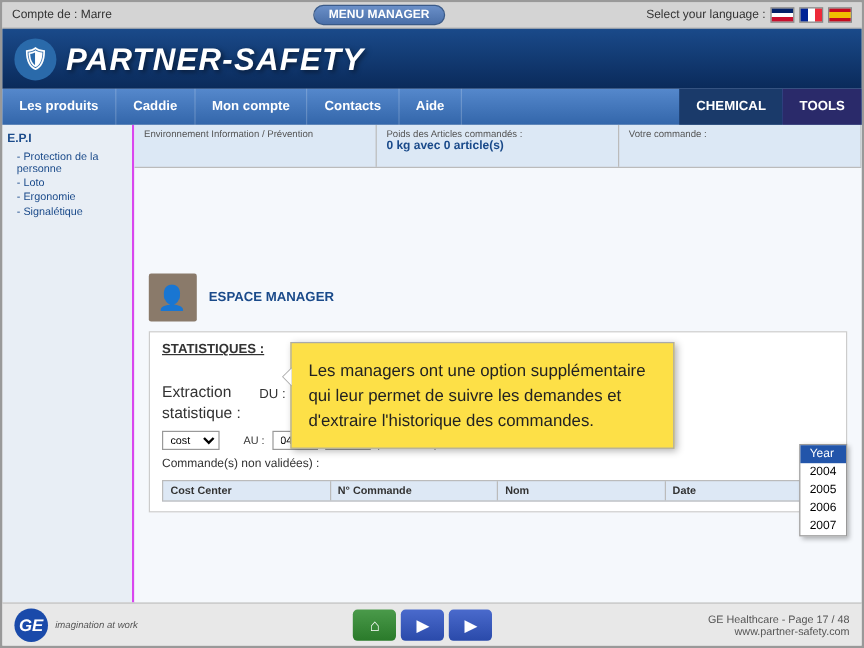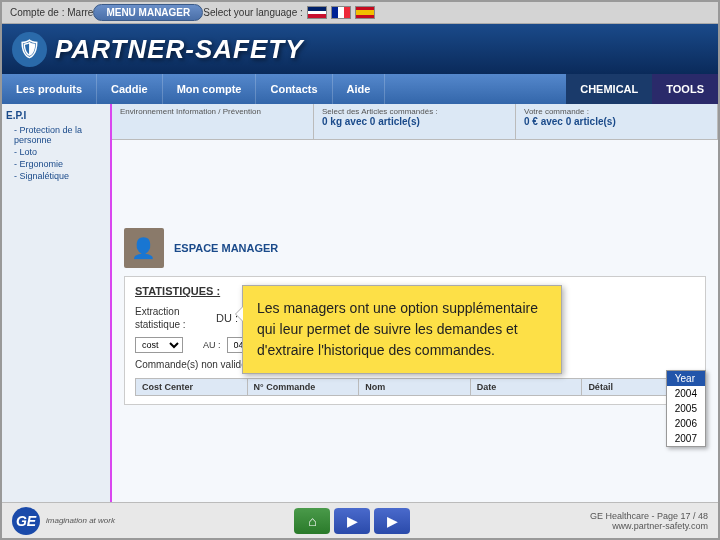--- a/index.html
+++ b/index.html
@@ -12,20 +12,21 @@
       border: 2px solid #999;
       display: flex;
       flex-direction: column;
     }
 
     
     .top-bar {
       background: #d4d4d4;
       display: flex;
       align-items: center;
+      justify-content: space-between;
       padding: 3px 8px;
       border-bottom: 1px solid #aaa;
       height: 22px;
     }
     .top-bar-left { font-size: 10px; color: #333; }
     .top-bar-center {
       background: linear-gradient(to bottom, #6a8fc8, #4a6fa8);
       color: white;
       font-size: 10px;
       font-weight: bold;
@@ -236,24 +237,25 @@
     }
 
     .form-row {
       display: flex;
       align-items: center;
       margin-bottom: 6px;
       gap: 6px;
     }
 
     .form-label {
-      font-size: 10px;
+      font-size: 13px;
       color: #333;
       width: 75px;
       line-height: 1.3;
+      margin-top: 14px;
     }
 
     .form-select {
       font-size: 9px;
       height: 16px;
       border: 1px solid #999;
       background: white;
       padding: 0 2px;
     }
 
@@ -428,26 +430,25 @@
       <div class="sidebar-item">Signalétique</div>
     </div>
 
     <div class="main-content">
 
       <div class="info-bars">
         <div class="info-bar-item">
           <span class="info-bar-label">Environnement Information / Prévention</span>
         </div>
         <div class="info-bar-item">
-          <span class="info-bar-label">Select des Articles commandés :</span>
+          <span class="info-bar-label">Poids des Articles commandés :</span>
           <span class="info-bar-value">0 kg avec 0 article(s)</span>
         </div>
         <div class="info-bar-item">
           <span class="info-bar-label">Votre commande :</span>
-          <span class="info-bar-value">0 € avec 0 article(s)</span>
         </div>
       </div>
 
       <div class="manager-section" style="position:relative; overflow:visible;">
 
         <div class="tooltip-overlay">
           <span>Les managers ont une option supplémentaire qui leur permet de suivre les demandes et d'extraire l'historique des commandes.</span>
         </div>
 
         <div class="manager-header">
@@ -499,21 +500,20 @@
 
           <div style="font-size:10px;color:#333;margin-top:4px;">
             <span>Commande(s) non va</span><span>lidées) :</span>
           </div>
 
           <div class="table-header">
             <div class="table-col">Cost Center</div>
             <div class="table-col">N° Commande</div>
             <div class="table-col">Nom</div>
             <div class="table-col">Date</div>
-            <div class="table-col">Détail</div>
           </div>
         </div>
       </div>
     </div>
   </div>
 
   <div class="bottom-bar">
     <div class="ge-logo">
       <div class="ge-circle">GE</div>
       <span class="ge-tagline">imagination at work</span>

